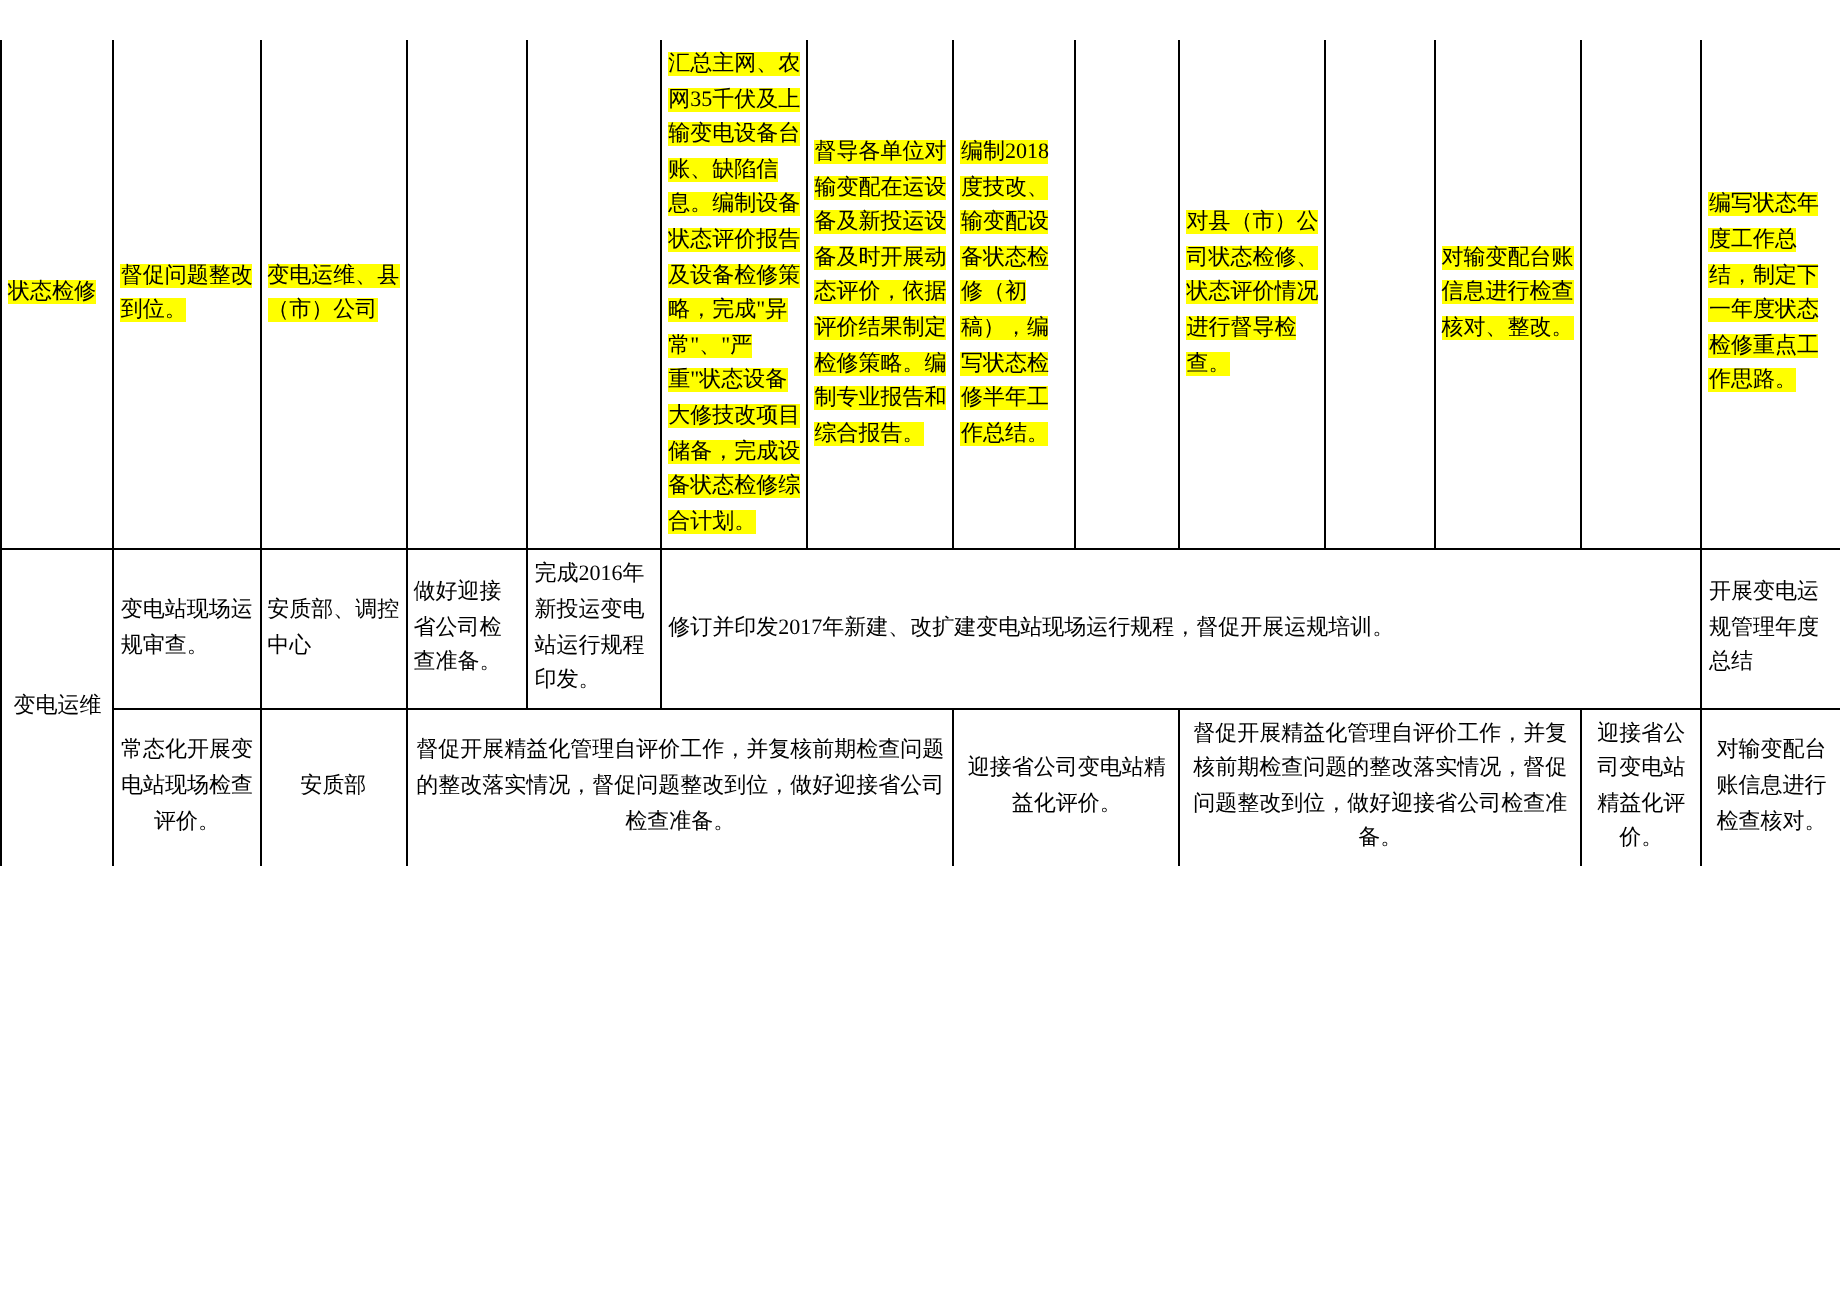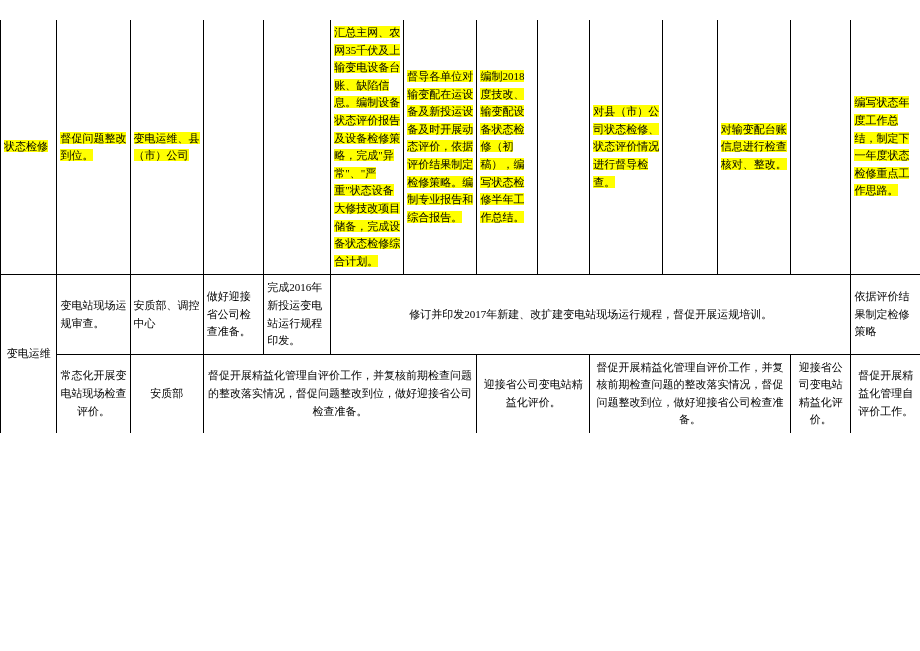--- a/index.html
+++ b/index.html
@@ -17,21 +17,21 @@
       table-layout: fixed;
     }
     td {
       border: 1px solid #000;
       padding: 4px 3px;
       vertical-align: middle;
       text-align: left;
       line-height: 1.6;
       word-break: break-all;
     }
-    td.center { text-align: center; }
+    td.center { text-align: left; }
     .hl { background-color: #ffff00; }
     .no-top { border-top: none; }
     .no-bottom { border-bottom: none; text-align: center; }
     .no-right { border-right: none; }
     .col-a { width: 54px; }
     .col-b { width: 70px; }
     .col-c { width: 70px; }
     .col-d { width: 58px; }
     .col-e { width: 64px; }
     .col-f { width: 70px; }
@@ -83,26 +83,26 @@
       <td class="no-top no-right"><span class="hl">编写状态年度工作总结，制定下一年度状态检修重点工作思路。</span></td>
     </tr>
 
     <tr>
       <td rowspan="2" class="no-bottom">变电运维</td>
       <td>变电站现场运规审查。</td>
       <td>安质部、调控中心</td>
       <td>做好迎接省公司检查准备。</td>
       <td>完成2016年新投运变电站运行规程印发。</td>
       <td colspan="8" class="center">修订并印发2017年新建、改扩建变电站现场运行规程，督促开展运规培训。</td>
-      <td class="no-right">依据评价结果制定检修策略</td>
+      <td class="no-right">开展变电运规管理年度总结</td>
     </tr>
 
     <tr>
       <td class="no-bottom">常态化开展变电站现场检查评价。</td>
       <td class="no-bottom">安质部</td>
       <td colspan="4" class="no-bottom">督促开展精益化管理自评价工作，并复核前期检查问题的整改落实情况，督促问题整改到位，做好迎接省公司检查准备。</td>
       <td colspan="2" class="no-bottom">迎接省公司变电站精益化评价。</td>
       <td colspan="3" class="no-bottom">督促开展精益化管理自评价工作，并复核前期检查问题的整改落实情况，督促问题整改到位，做好迎接省公司检查准备。</td>
       <td class="no-bottom">迎接省公司变电站精益化评价。</td>
-      <td class="no-bottom no-right">督促开展精益化管理自评价工作。</td>
+      <td class="no-bottom no-right">对输变配台账信息进行检查核对。</td>
     </tr>
   </tbody>
 </table>
 
 </body></html>

